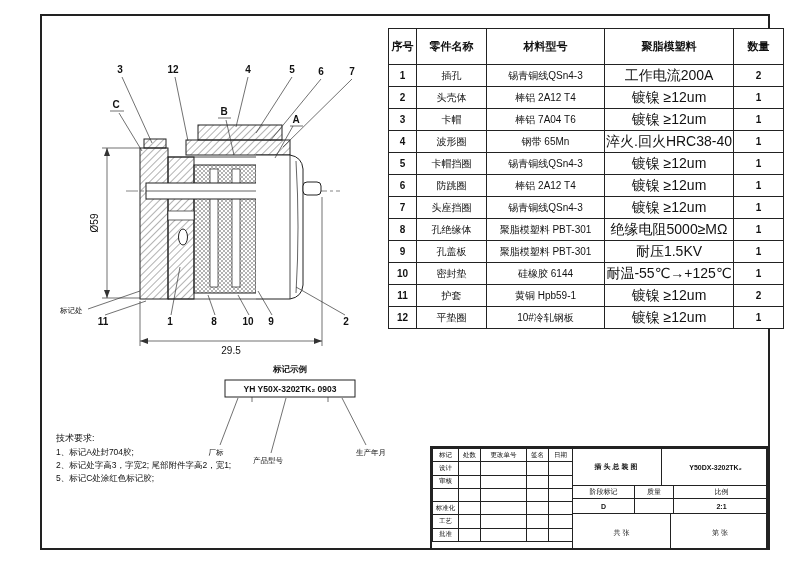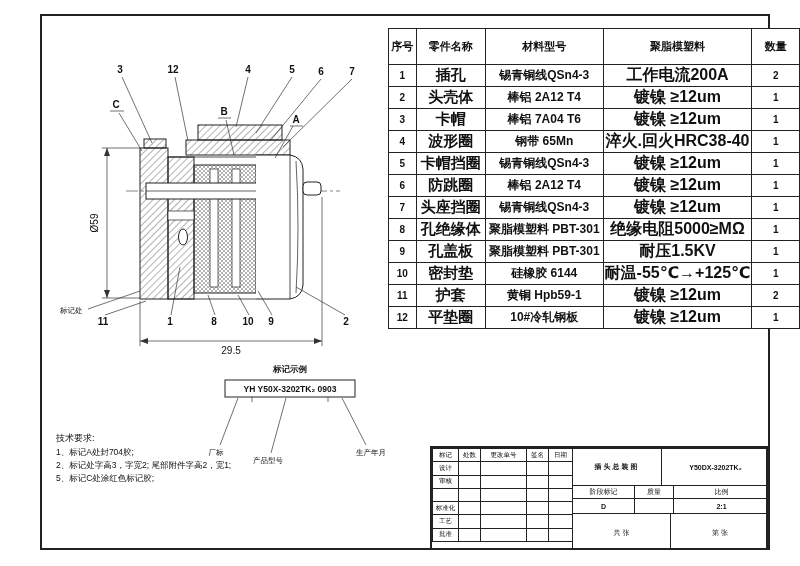--- a/index.html
+++ b/index.html
@@ -7,23 +7,23 @@
   .page{position:relative;width:800px;height:566px;background:#fff;overflow:hidden;color:#111;margin:0 auto}
   .frame{position:absolute;left:40px;top:14px;width:730px;height:536px;border:2px solid #222;background:#fff}
   .drawing-svg{position:absolute;left:40px;top:15px}
 
   
   .bom{position:absolute;left:388px;top:28px;border-collapse:collapse;table-layout:fixed;background:#fff}
   .bom td,.bom th{border:1px solid #222;text-align:center;padding:0 1px;overflow:hidden;white-space:nowrap}
   .bom th{font-size:11px;height:36px;font-weight:bold}
   .bom td{height:22px}
   .c-no{font-size:10px;font-weight:bold}
-  .c-name{font-size:15px;font-weight:bold}
-  .c-mat{font-size:12px;font-weight:bold}
-  .c-req{font-size:16px;font-weight:bold}
+  .c-name{font-size:10px;font-weight:normal}
+  .c-mat{font-size:10px;font-weight:normal}
+  .c-req{font-size:14px;font-weight:normal}
   .c-qty{font-size:10px;font-weight:bold}
 
   
   .technotes{position:absolute;left:56px;top:432px;width:200px;font-size:8.5px;line-height:1.55;font-weight:normal;color:#111}
   .technotes .tn-title{font-size:9px}
 
   
   .tb{position:absolute;left:430px;top:446px;width:338px;height:104px;border:2px solid #222;background:#fff;overflow:hidden}
   .tb .cell{position:absolute;border:1px solid #222;display:flex;align-items:center;justify-content:center;font-size:7px;background:#fff}
   .sig{position:absolute;left:0;top:0;border-collapse:collapse;table-layout:fixed;width:141px}

